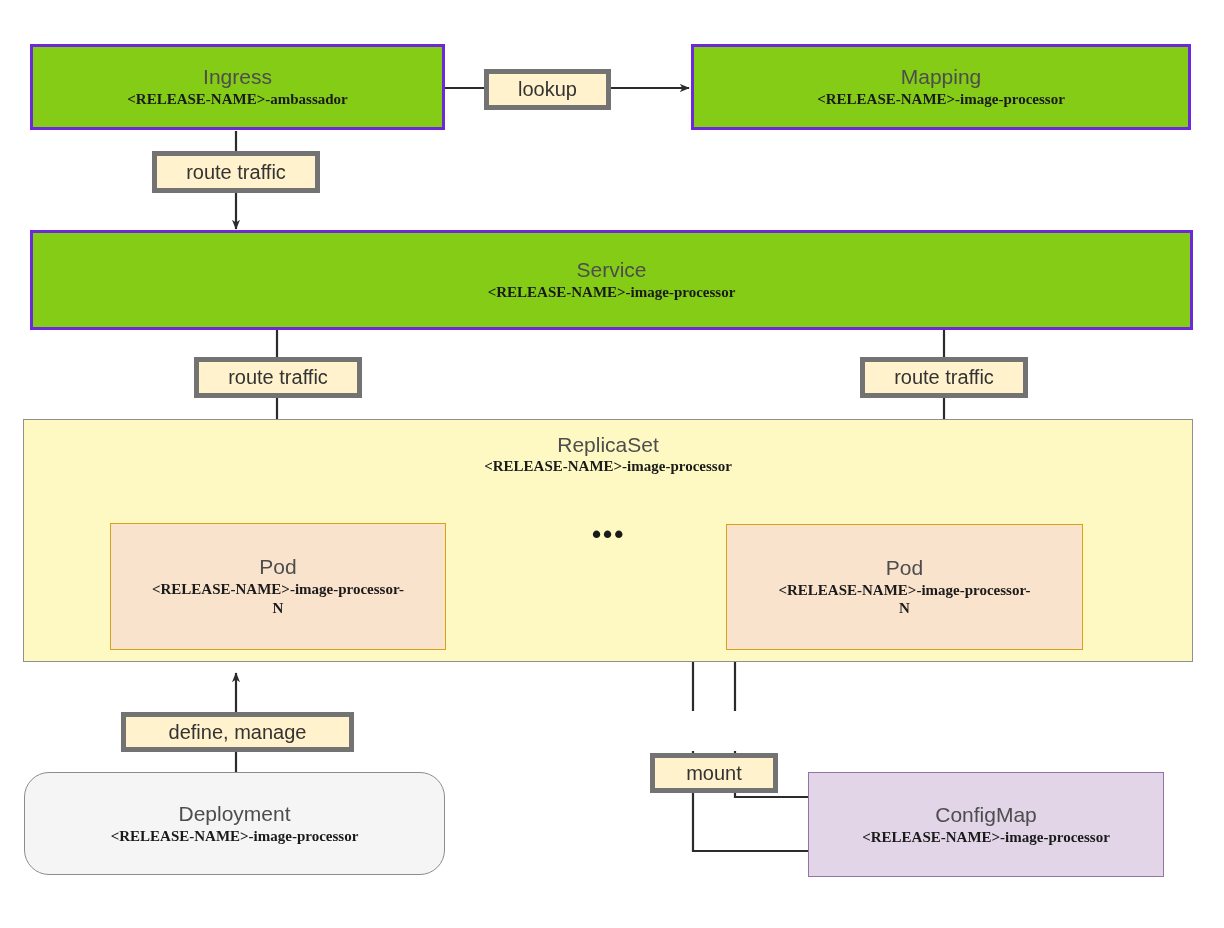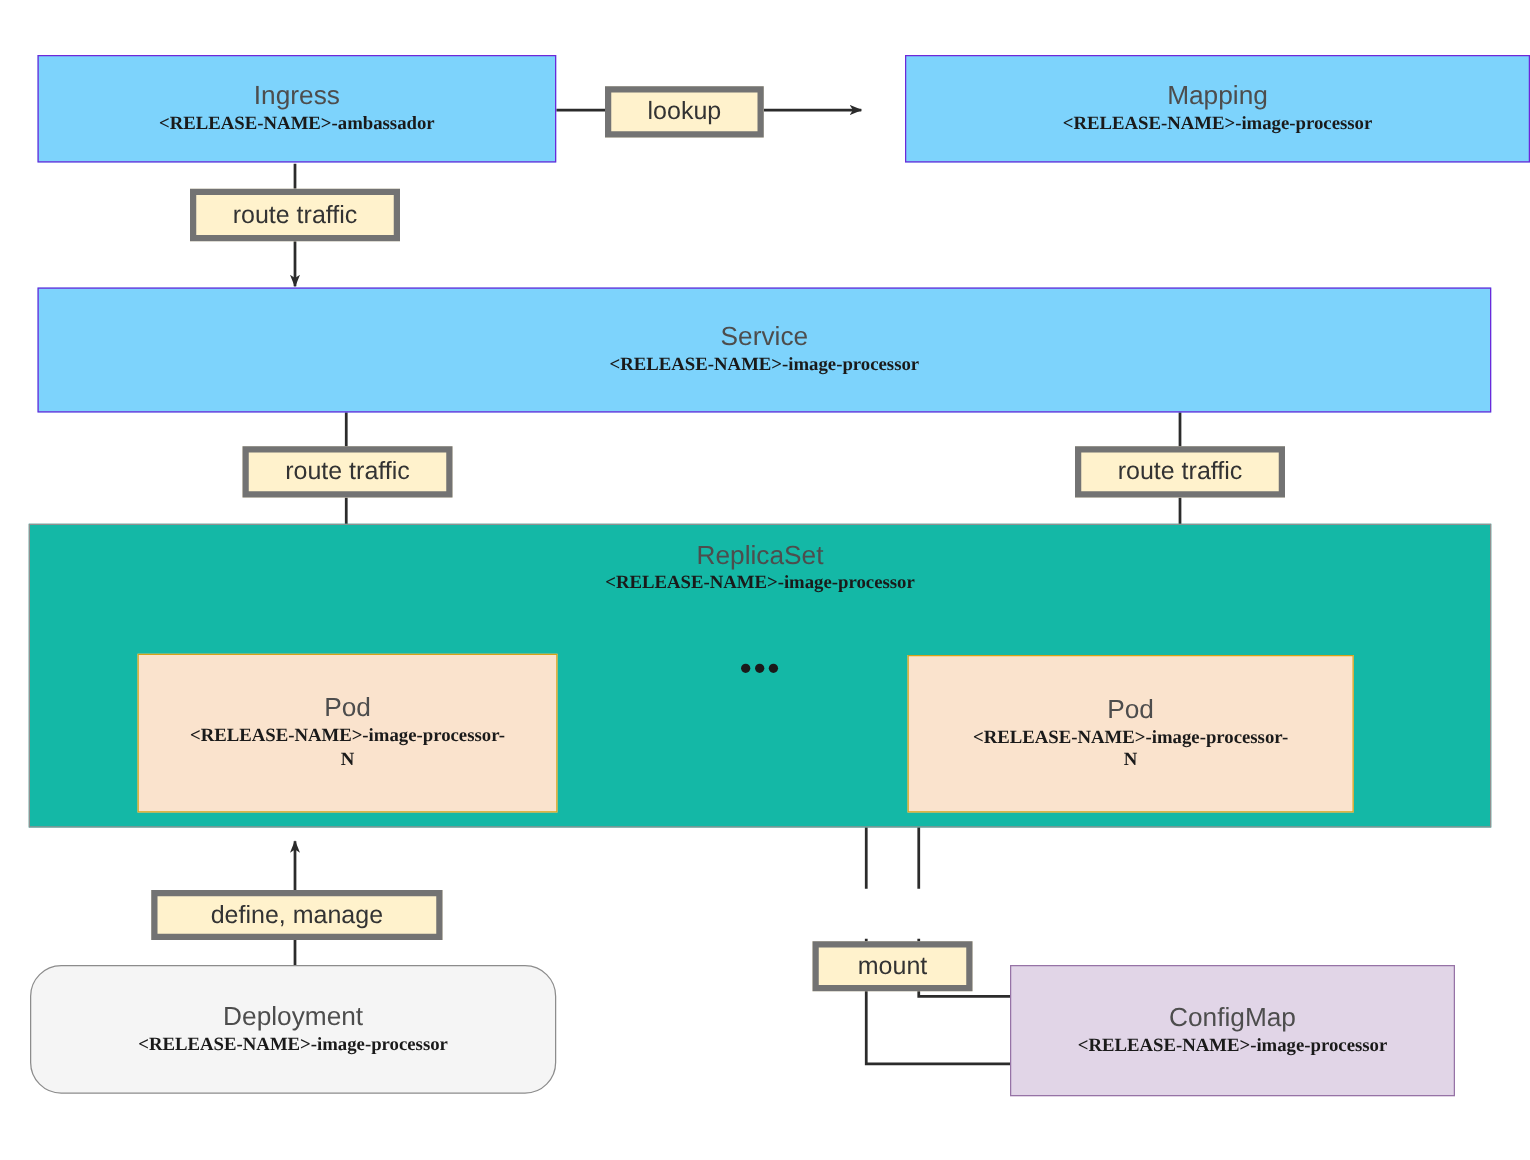--- a/index.html
+++ b/index.html
@@ -5,26 +5,26 @@
   html,body{margin:0;padding:0;background:#ffffff;}
   body{width:1224px;height:928px;font-family:"Liberation Sans",sans-serif;}
   #canvas{position:relative;width:1224px;height:928px;overflow:hidden;background:#fff;}
 
   .node{position:absolute;box-sizing:border-box;display:flex;flex-direction:column;
         align-items:center;justify-content:center;text-align:center;}
   .node .t1{font-size:21px;color:#4d4d4d;line-height:1.18;font-family:"Liberation Sans",sans-serif;}
   .node .t2{font-size:15px;color:#1a1a1a;font-weight:bold;line-height:1.25;
             font-family:"Liberation Serif",serif;}
 
-  .blue{background:#7dd3fc;border:1px solid #6d28d9;}
+  .blue{background:#84cc16;border:3px solid #6d28d9;}
   .orange{background:#fae3cd;border:1px solid #d6a318;}
   .purple{background:#e1d5e7;border:1px solid #9673a6;}
   .graybox{background:#f5f5f5;border:1px solid #8c8c8c;}
 
-  .group{position:absolute;box-sizing:border-box;background:#14b8a6;border:1px solid #909090;}
+  .group{position:absolute;box-sizing:border-box;background:#fef9c3;border:1px solid #909090;}
   .group-title{position:absolute;left:0;right:0;text-align:center;}
   .group-title .t1{font-size:21px;color:#4d4d4d;line-height:1.2;}
   .group-title .t2{font-size:15px;color:#1a1a1a;font-weight:bold;
                    font-family:"Liberation Serif",serif;line-height:1.3;}
 
   .elabel{position:absolute;box-sizing:border-box;background:#fff2cc;border:5px solid #737373;
           display:flex;align-items:center;justify-content:center;font-size:20px;color:#333333;
           white-space:nowrap;padding:0 10px;font-family:"Liberation Sans",sans-serif;}
 
   .ellipsis{position:absolute;font-size:26px;font-weight:bold;color:#1a1a1a;letter-spacing:2px;
@@ -72,21 +72,21 @@
       <div class="t1">ReplicaSet</div>
       <div class="t2">&lt;RELEASE-NAME&gt;-image-processor</div>
     </div>
   </div>
 
   <div class="node blue" style="left:30px;top:44px;width:415px;height:86px;">
     <div class="t1">Ingress</div>
     <div class="t2">&lt;RELEASE-NAME&gt;-ambassador</div>
   </div>
 
-  <div class="node blue" style="left:724px;top:44px;width:500px;height:86px;">
+  <div class="node blue" style="left:691px;top:44px;width:500px;height:86px;">
     <div class="t1">Mapping</div>
     <div class="t2">&lt;RELEASE-NAME&gt;-image-processor</div>
   </div>
 
   <div class="node blue" style="left:30px;top:230px;width:1163px;height:100px;">
     <div class="t1">Service</div>
     <div class="t2">&lt;RELEASE-NAME&gt;-image-processor</div>
   </div>
 
   <div class="node orange" style="left:110px;top:523px;width:336px;height:127px;">

